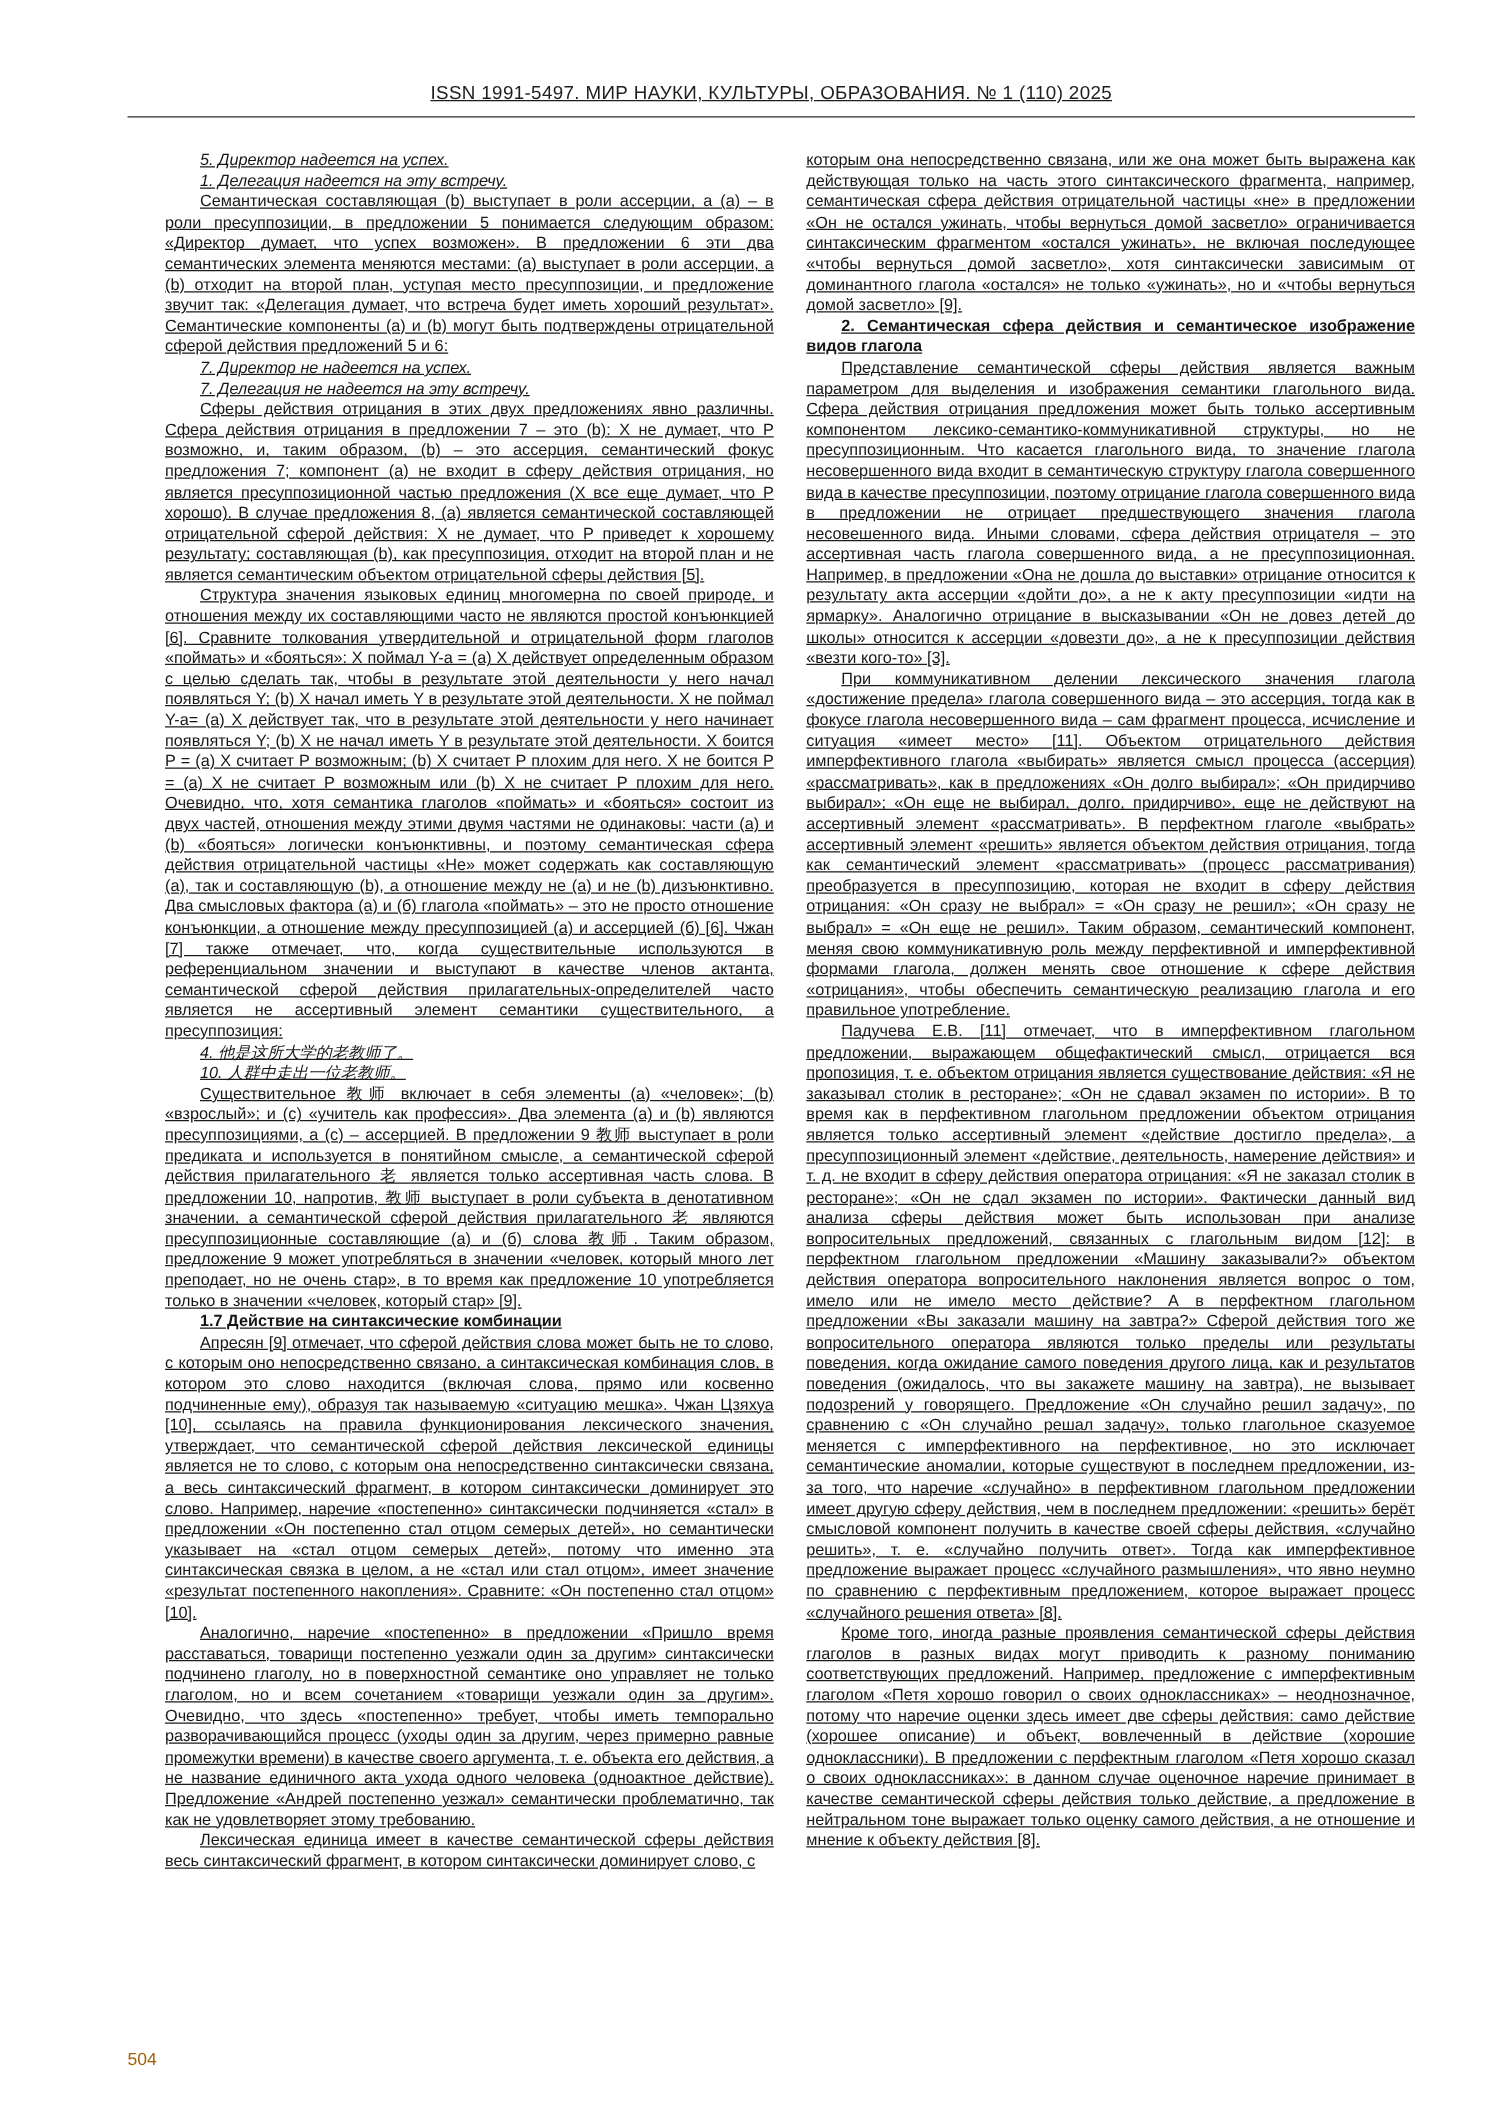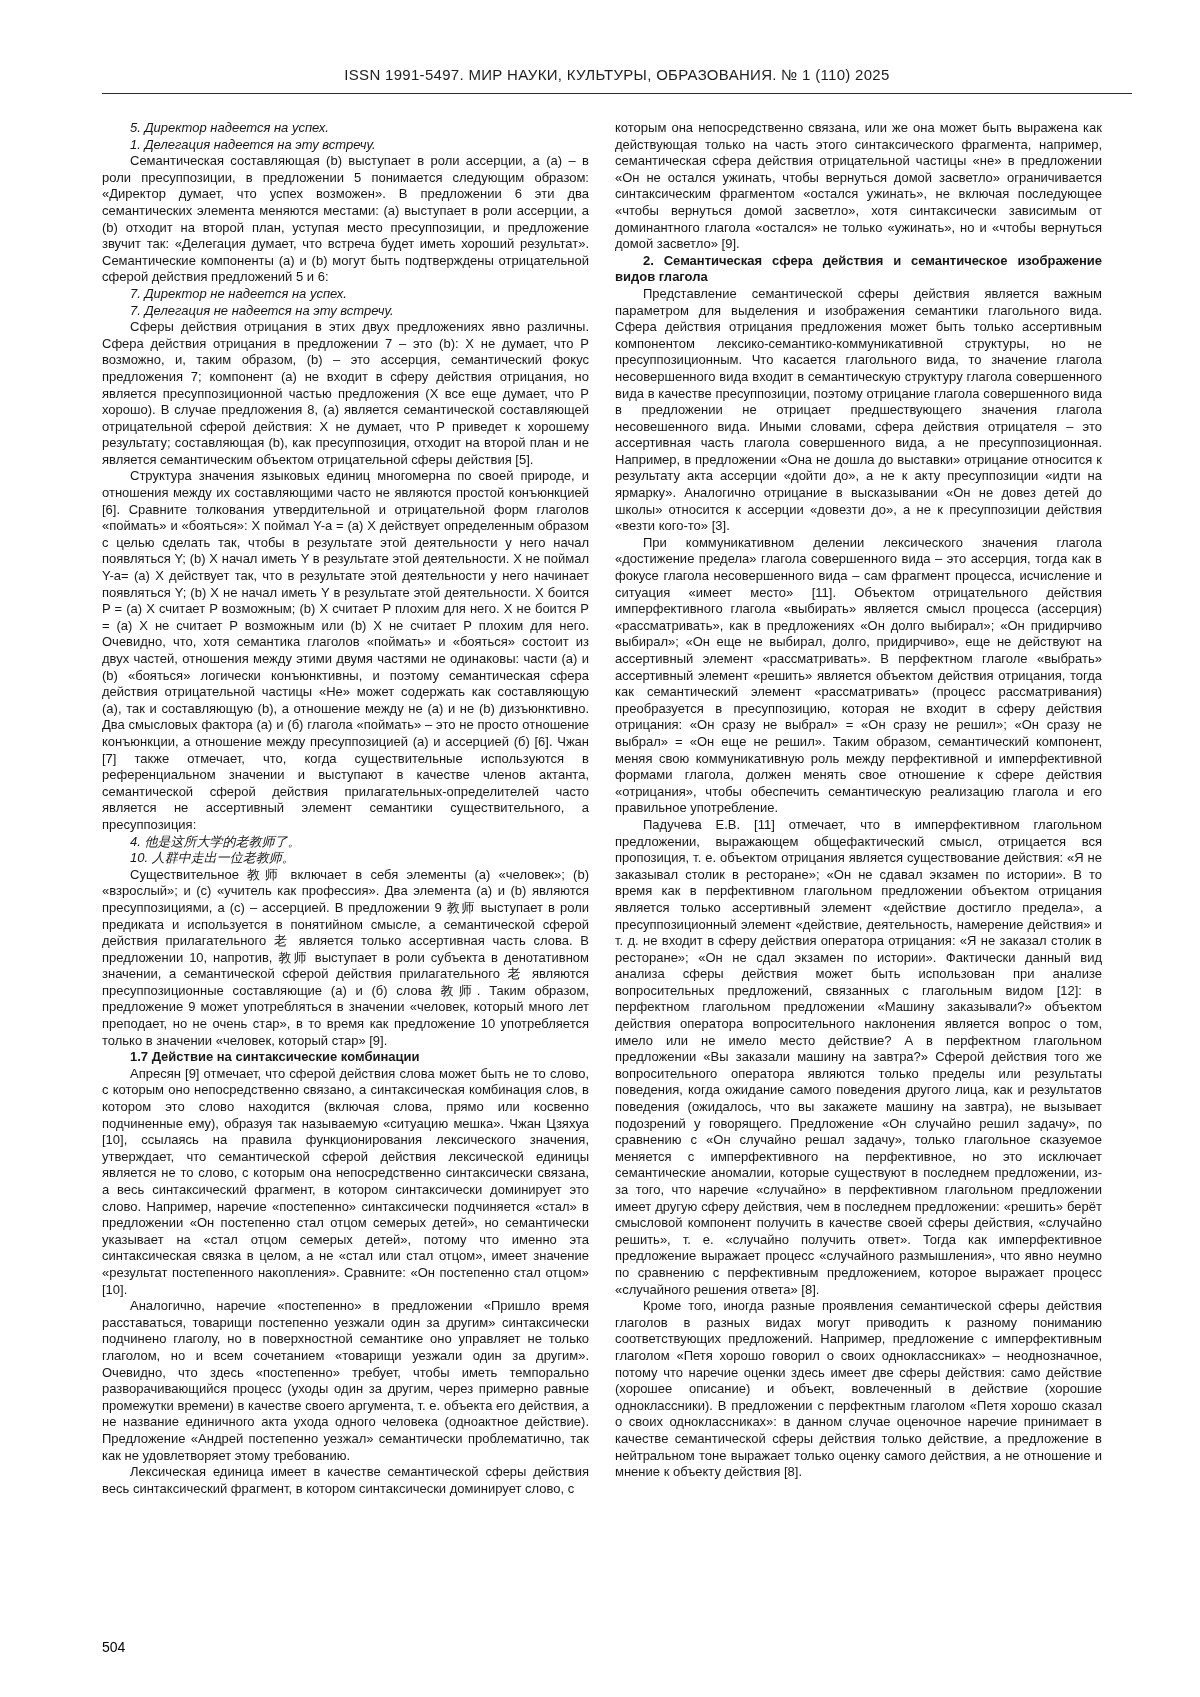--- a/index.html
+++ b/index.html
@@ -7,56 +7,57 @@
   body {
     width: 1200px;
     height: 1697px;
     position: relative;
     overflow: hidden;
     background: #ffffff;
     color: #1c1c1c;
     font-family: "Liberation Sans", sans-serif;
     -webkit-font-smoothing: antialiased;
   }
-  .page { padding: 66px 68px 0 102px; }
+  .page { padding: 66px 68px 0 102px; text-decoration: underline; }
   .header {
     text-align: center;
     font-size: 15px;
     letter-spacing: 0.3px;
     color: #1e1e1e;
     white-space: nowrap;
   }
   .rule {
     margin-top: 10px;
     border-bottom: 1.5px solid #2b2b2b;
   }
   .columns {
     display: flex;
     gap: 26px;
     margin-top: 26px;
+    justify-content: flex-end;
   }
   .col {
     width: 487px;
     font-size: 13px;
     line-height: 16.6px;
     text-align: justify;
     color: #161616;
   }
   p.block { margin: 0; }
   .example { font-style: italic; text-indent: 28px; }
   .body { text-indent: 28px; }
   .body-noindent { text-indent: 0; }
   .heading { font-weight: bold; text-indent: 28px; }
   .subheading { font-weight: bold; text-indent: 28px; }
   .page-number {
     position: absolute;
     left: 102px;
     bottom: 42px;
     font-size: 14px;
-    color: #000000;
+    color: #a16207;
   }
 </style>
 </head>
 <body>
 
 <div class="page">
   <div class="header">ISSN 1991-5497. МИР НАУКИ, КУЛЬТУРЫ, ОБРАЗОВАНИЯ.  № 1 (110) 2025</div>
   <div class="rule"></div>
   <div class="columns">
     <div class="col">

